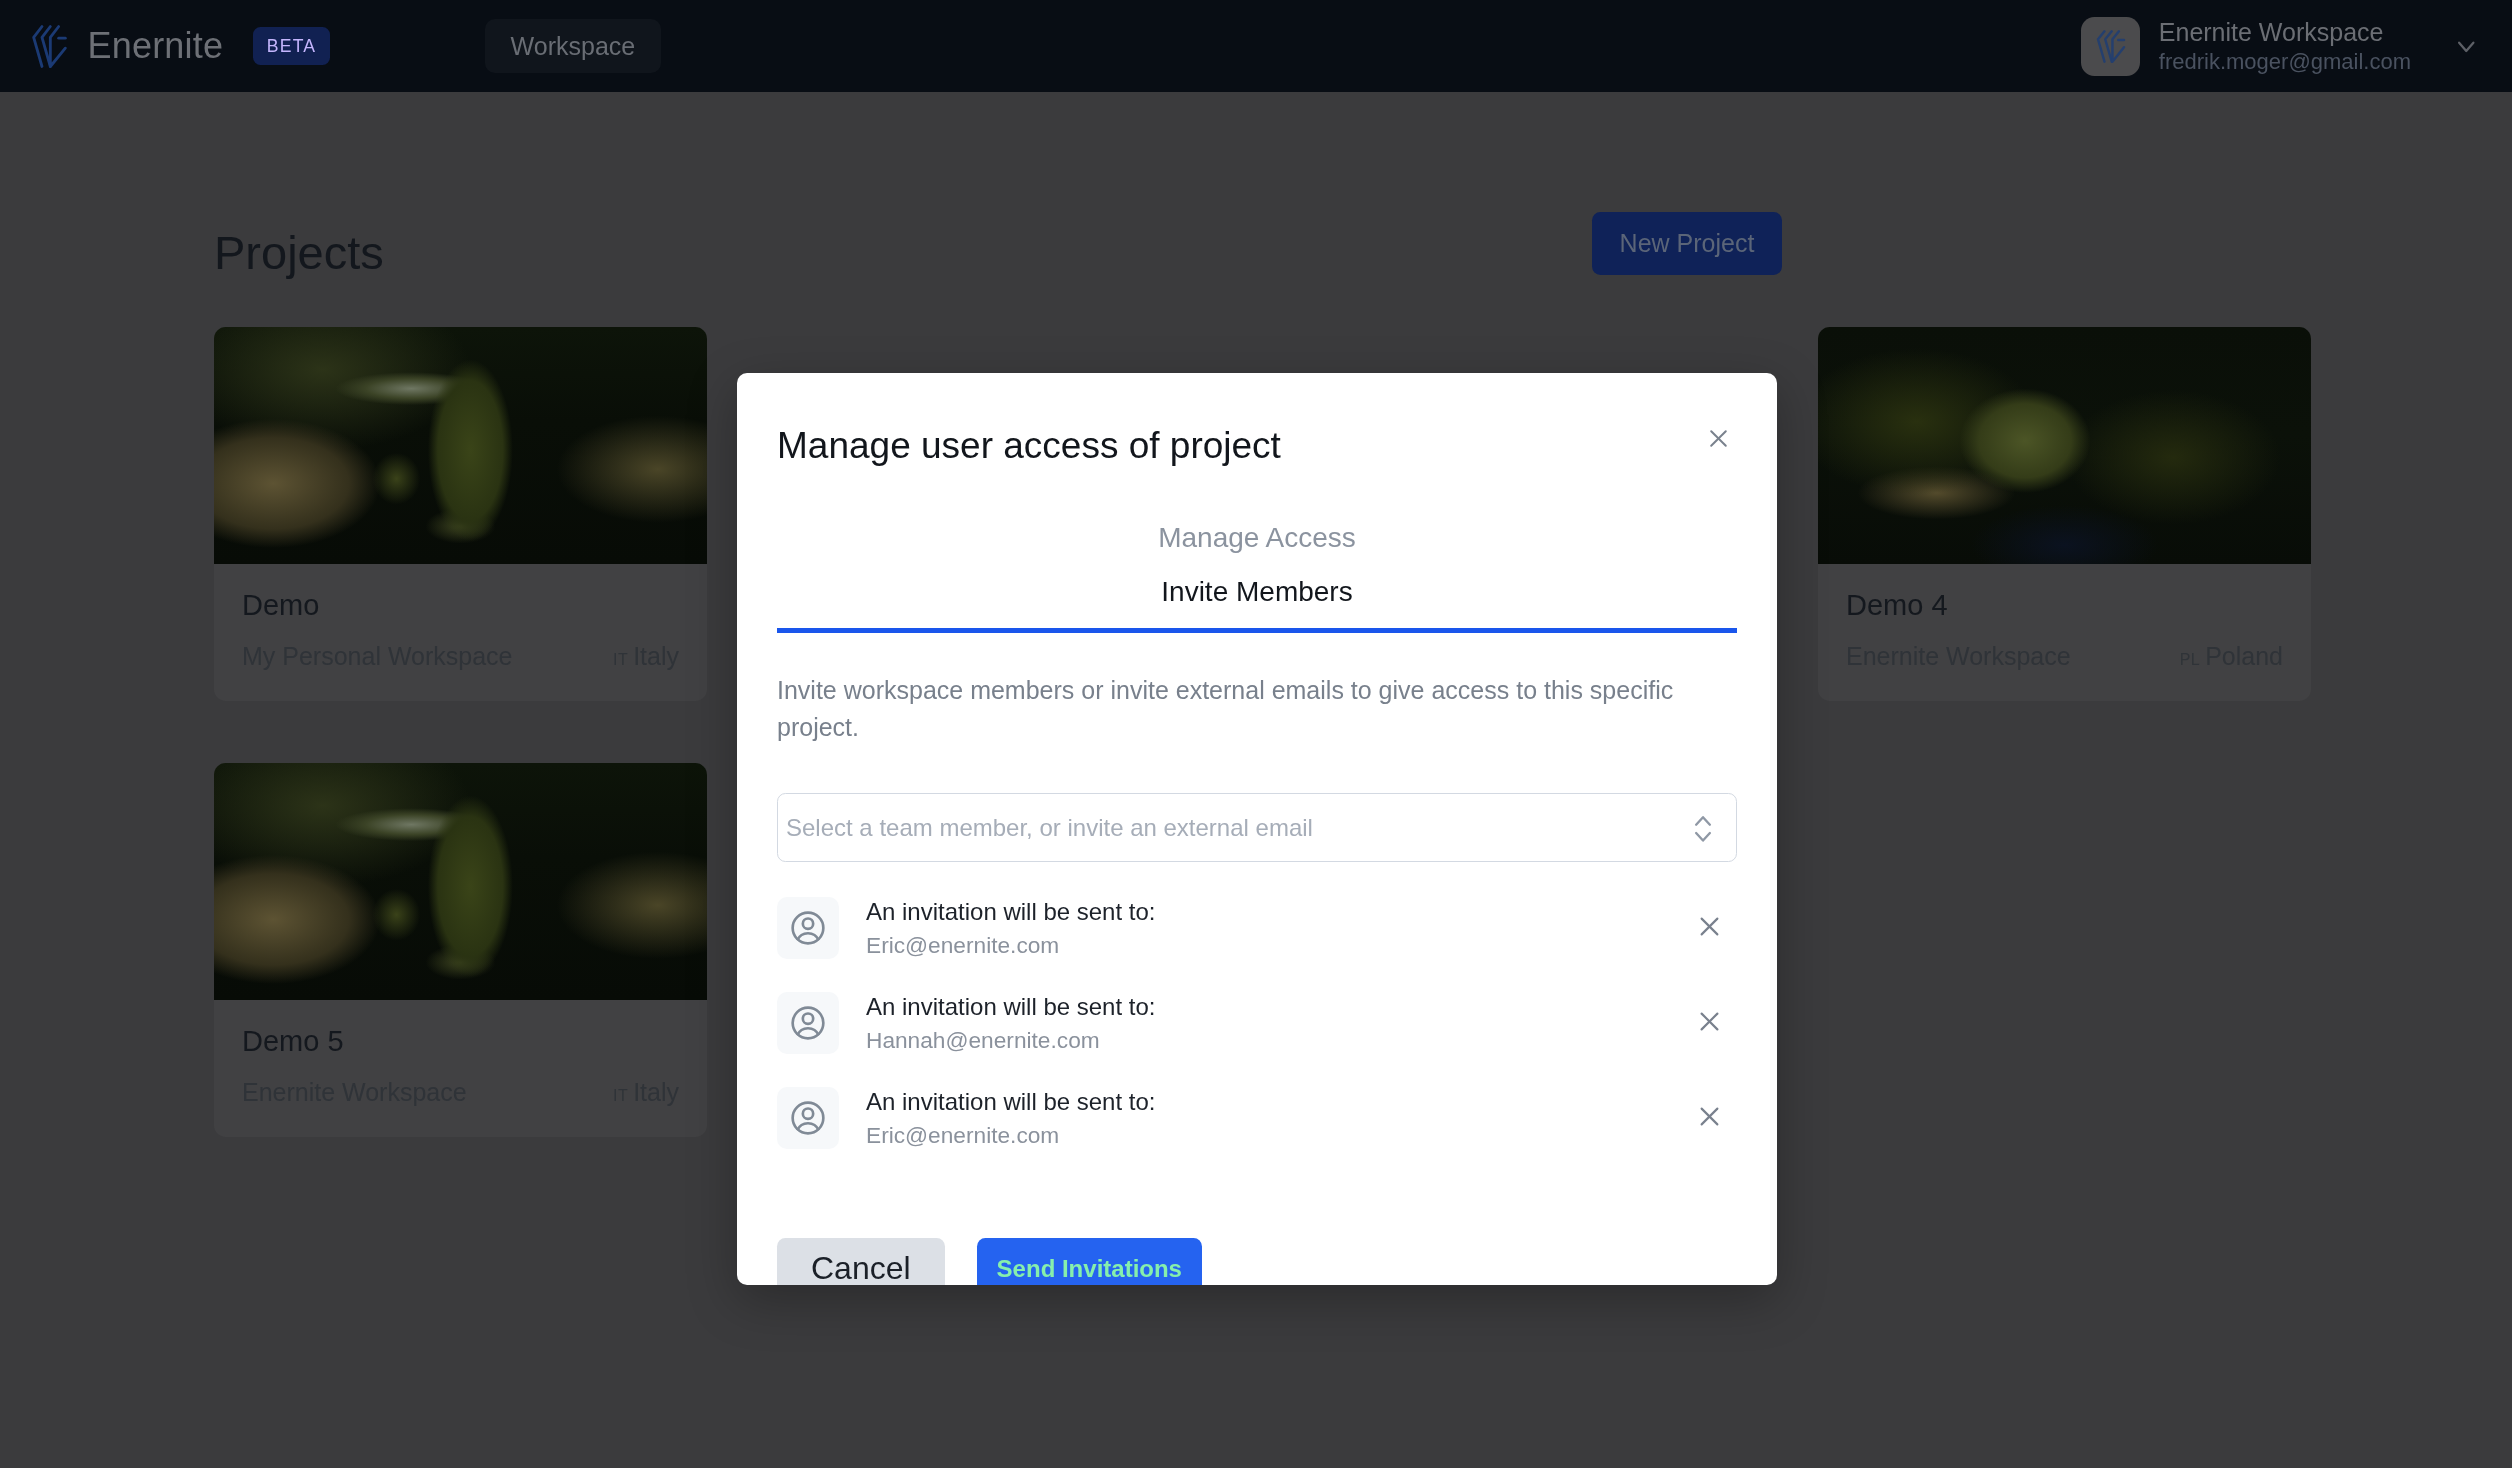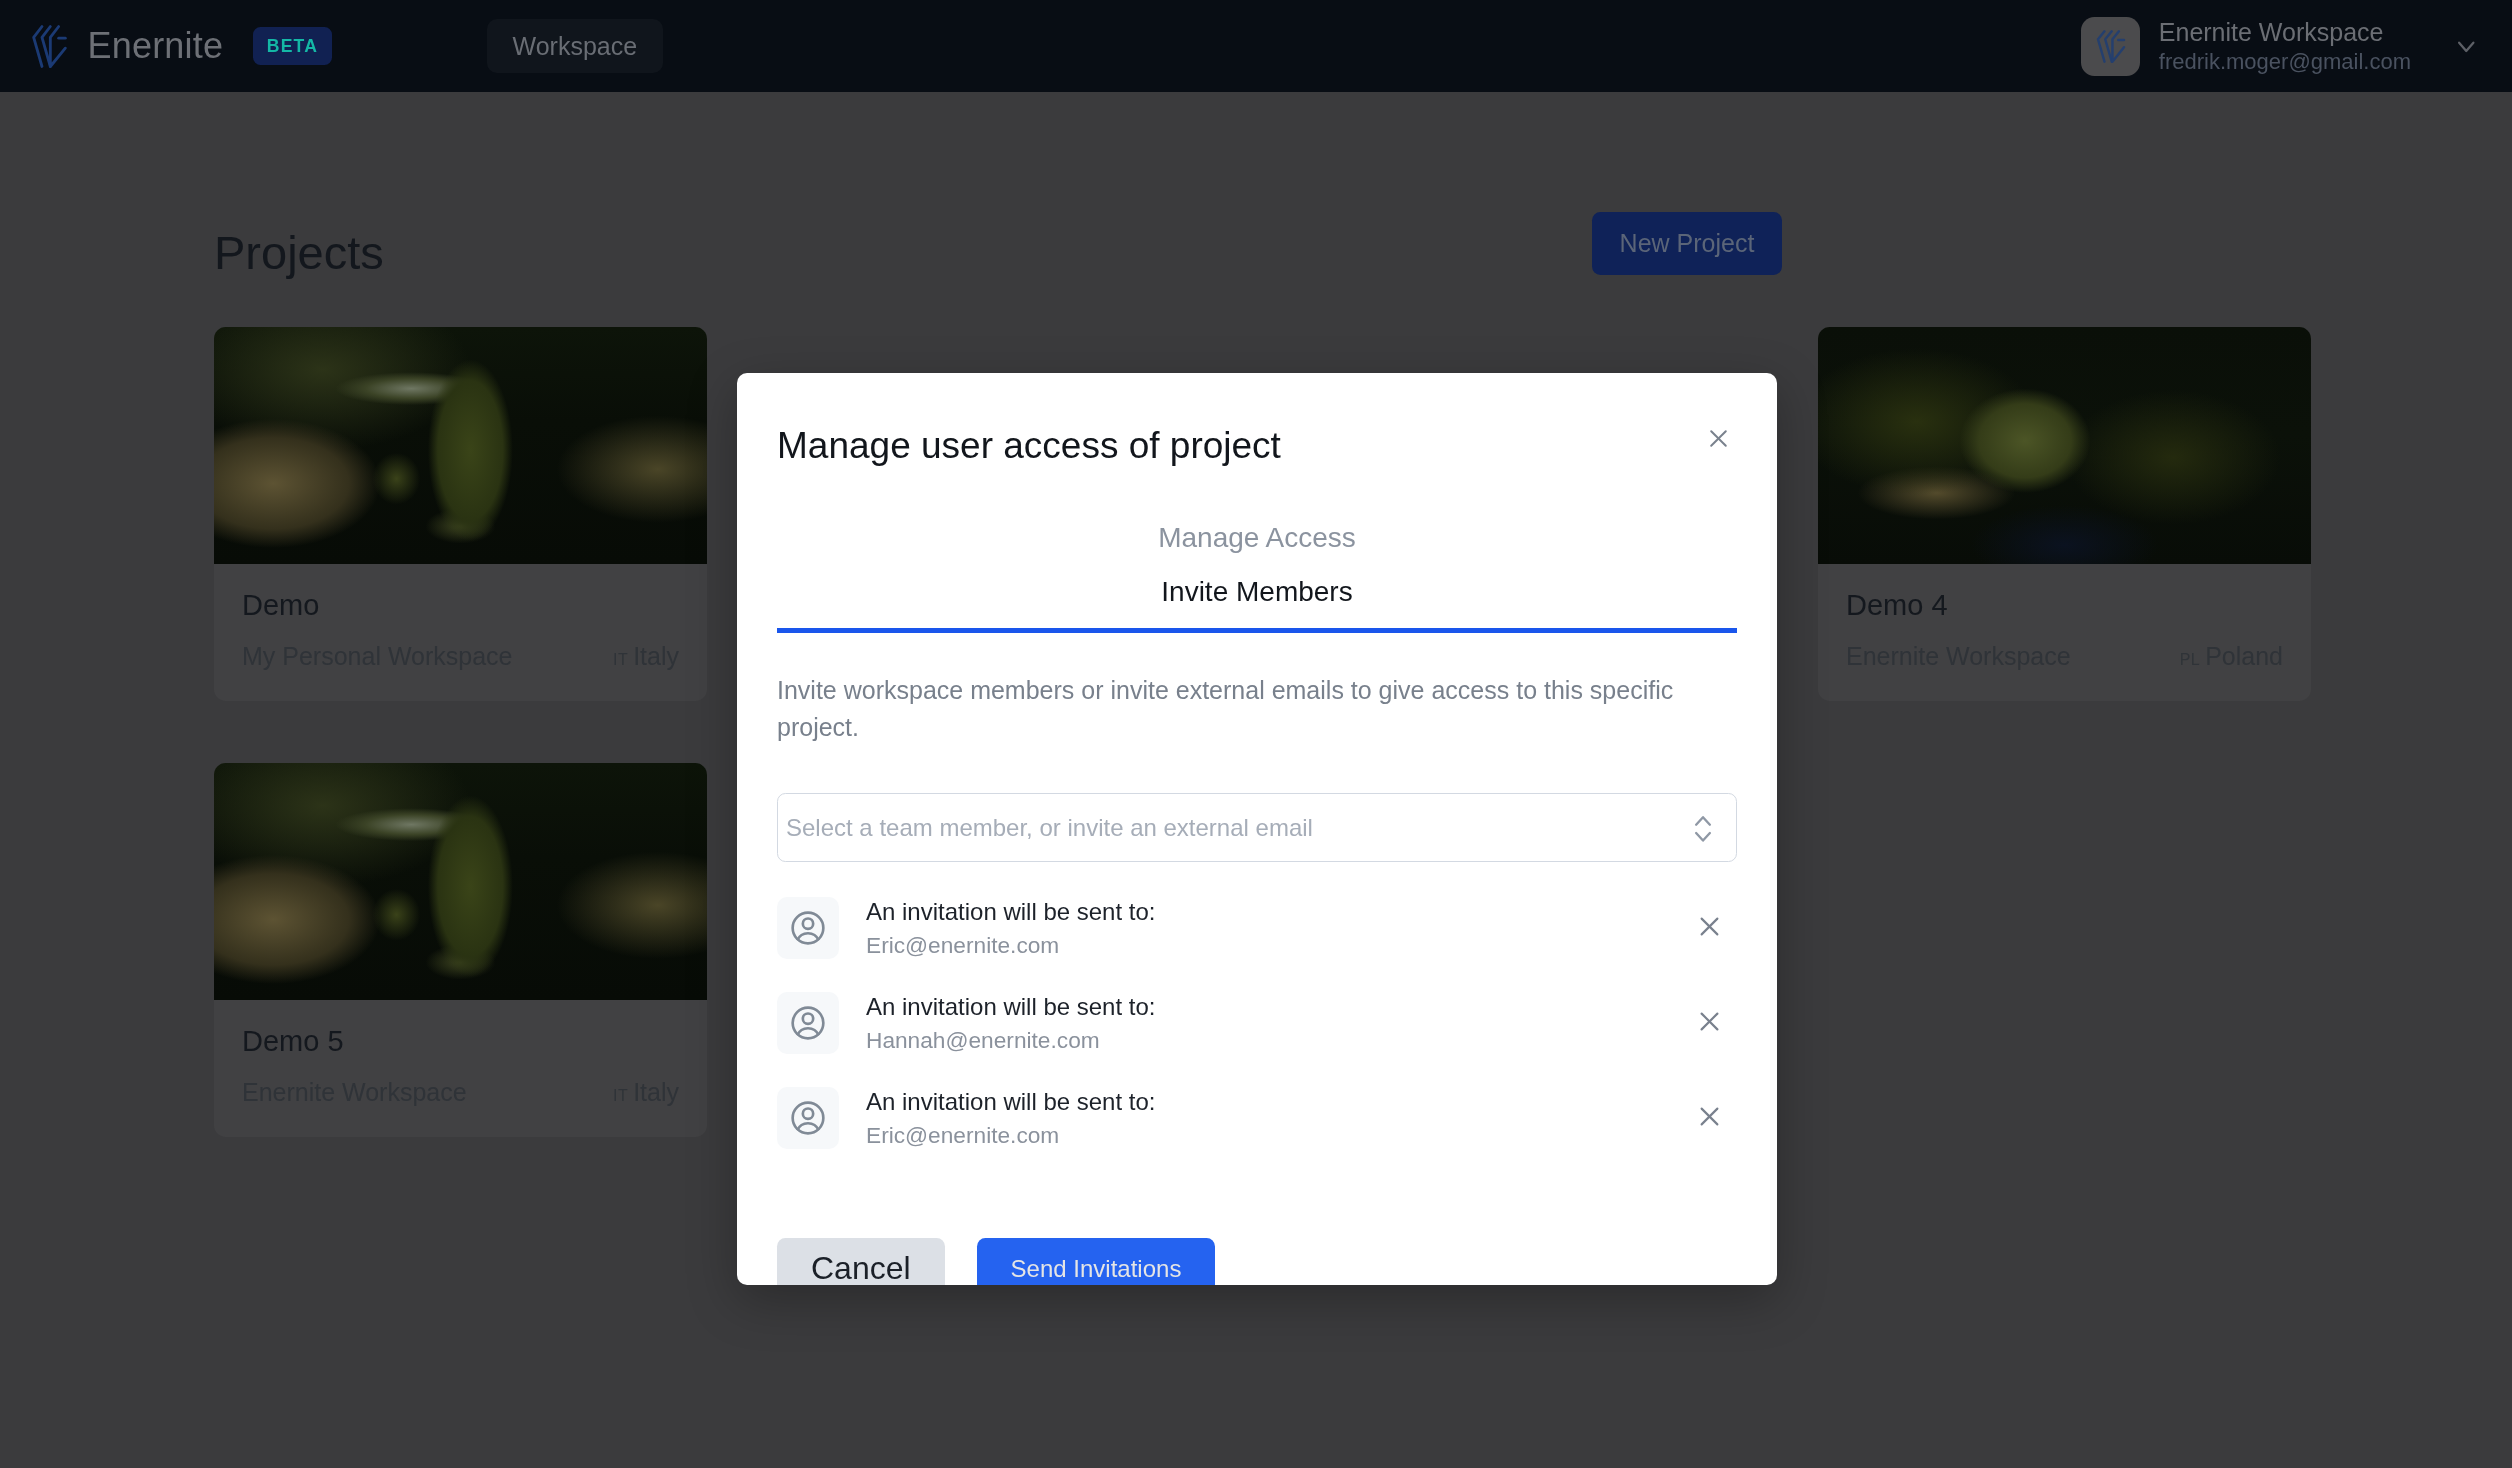--- a/index.html
+++ b/index.html
@@ -18,23 +18,23 @@
     display: flex; align-items: center;
     z-index: 5;
   }
   .brand { display: flex; align-items: center; gap: 18.5px; margin-left: 30px; }
   .logo-mark { width: 39px; height: 45px; display: block; }
   .brand-name {
     font-size: 36px; color: #6d7076; letter-spacing: 0.2px; font-weight: 400;
   }
   .beta-badge {
     margin-left: 11.7px;
-    background: #112152; color: #14b8a6;
+    background: #112152; color: #c4b5fd;
     font-size: 17.6px; letter-spacing: 1.2px;
-    padding: 8.4px 13.4px; border-radius: 7.6px; font-weight: bold;
+    padding: 8.4px 13.4px; border-radius: 7.6px;
   }
   .nav-pill {
     margin-left: 155px;
     background: #10151c; color: #696d74;
     font-size: 25px; padding: 12.6px 26px; border-radius: 10px;
   }
   .user-area {
     position: absolute; right: 32px; top: 0; height: 92px;
     display: flex; align-items: center; gap: 18.5px;
   }
@@ -199,23 +199,23 @@
     display: flex; align-items: center; gap: 32px;
     margin-top: 72px;
   }
   .btn-cancel {
     background: #dce0e6; color: #1b2028;
     font-size: 32px; border: none; border-radius: 8.4px;
     padding: 0 34px; height: 62px;
     display: flex; align-items: center; justify-content: center;
   }
   .btn-send {
-    background: #2563f0; color: #e5e5e5;
-    font-size: 24px; font-weight: 400; border: none; border-radius: 8.4px;
-    padding: 0 34px; height: 62px;
+    background: #2563f0; color: #86efac;
+    font-size: 24px; font-weight: 700; border: none; border-radius: 8.4px;
+    padding: 0 20px; height: 62px;
     display: flex; align-items: center; justify-content: center;
   }
 </style>
 </head>
 <body>
 
 <div class="topbar">
   <div class="brand">
     <span>
       <svg class="logo-mark" viewBox="0 0 46 54" fill="none" stroke="#1b3a74" stroke-width="3.4" stroke-linejoin="round" stroke-linecap="round">

